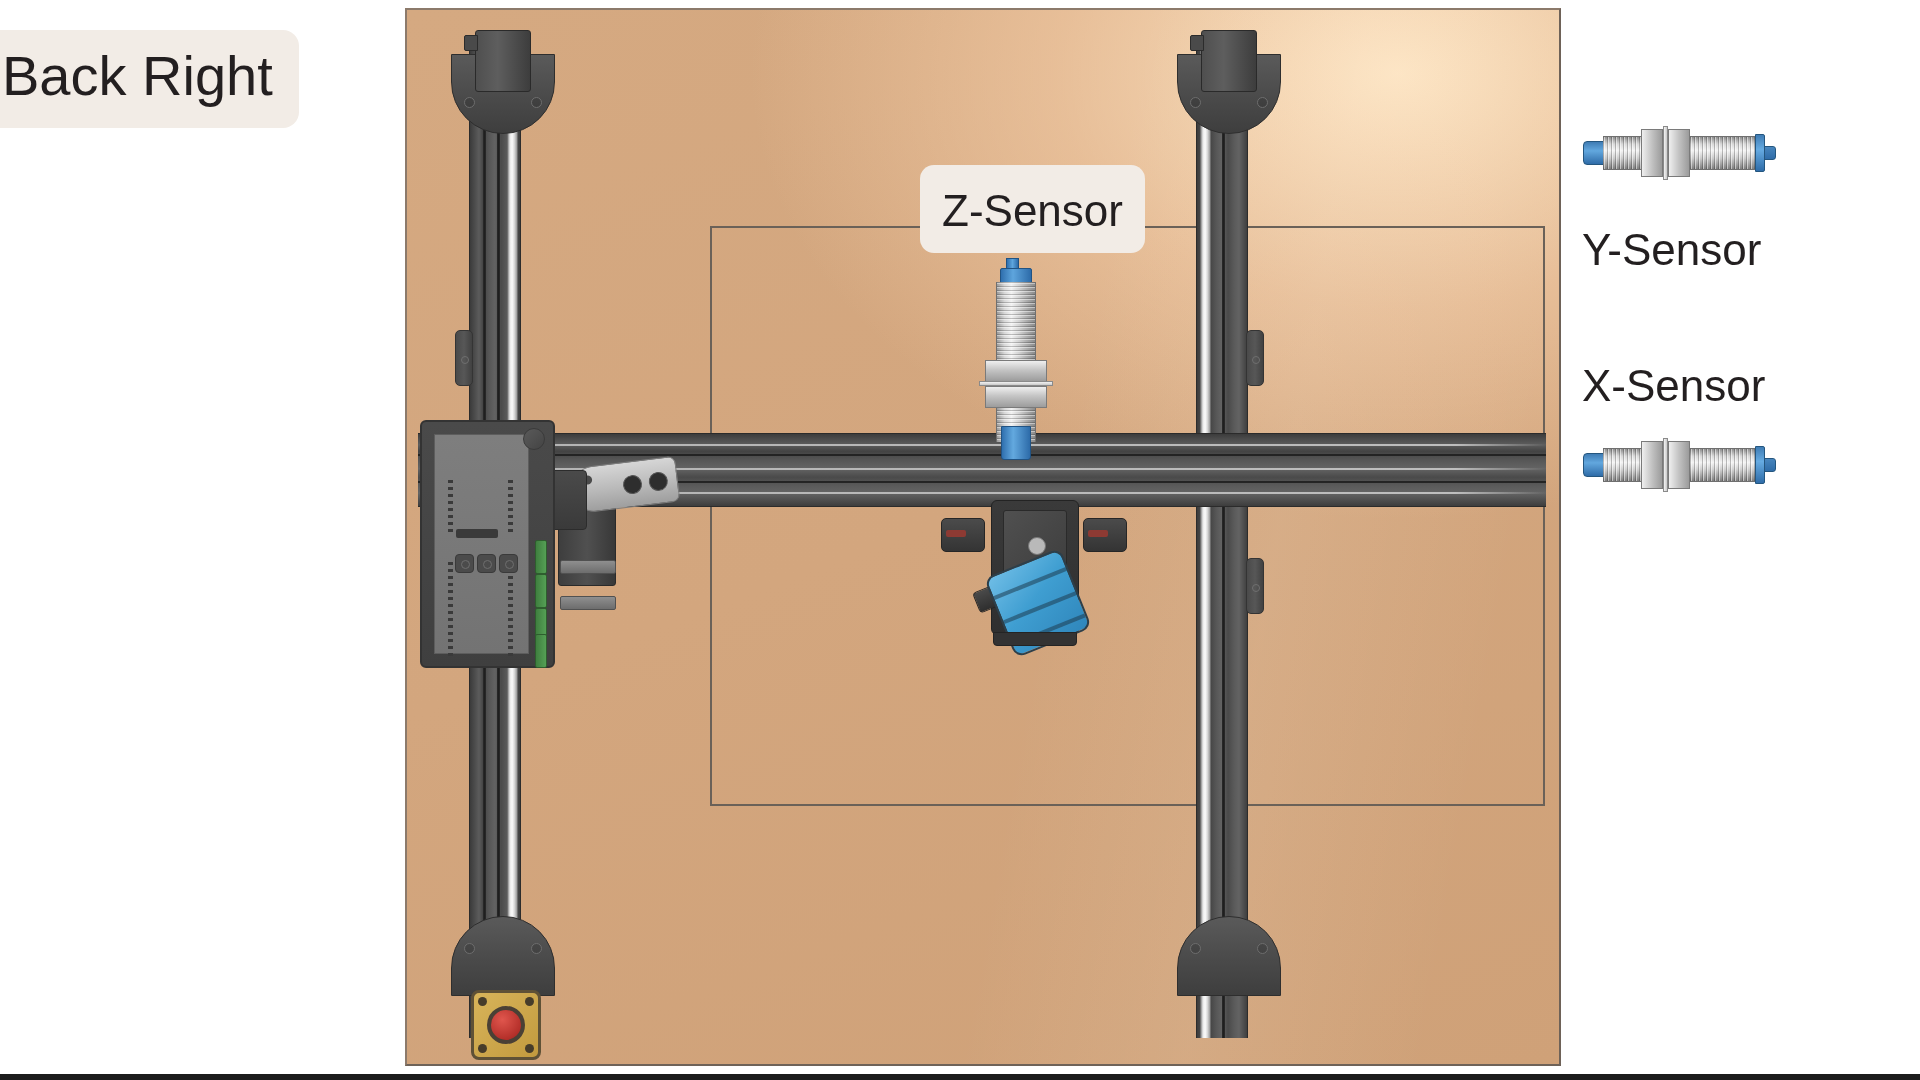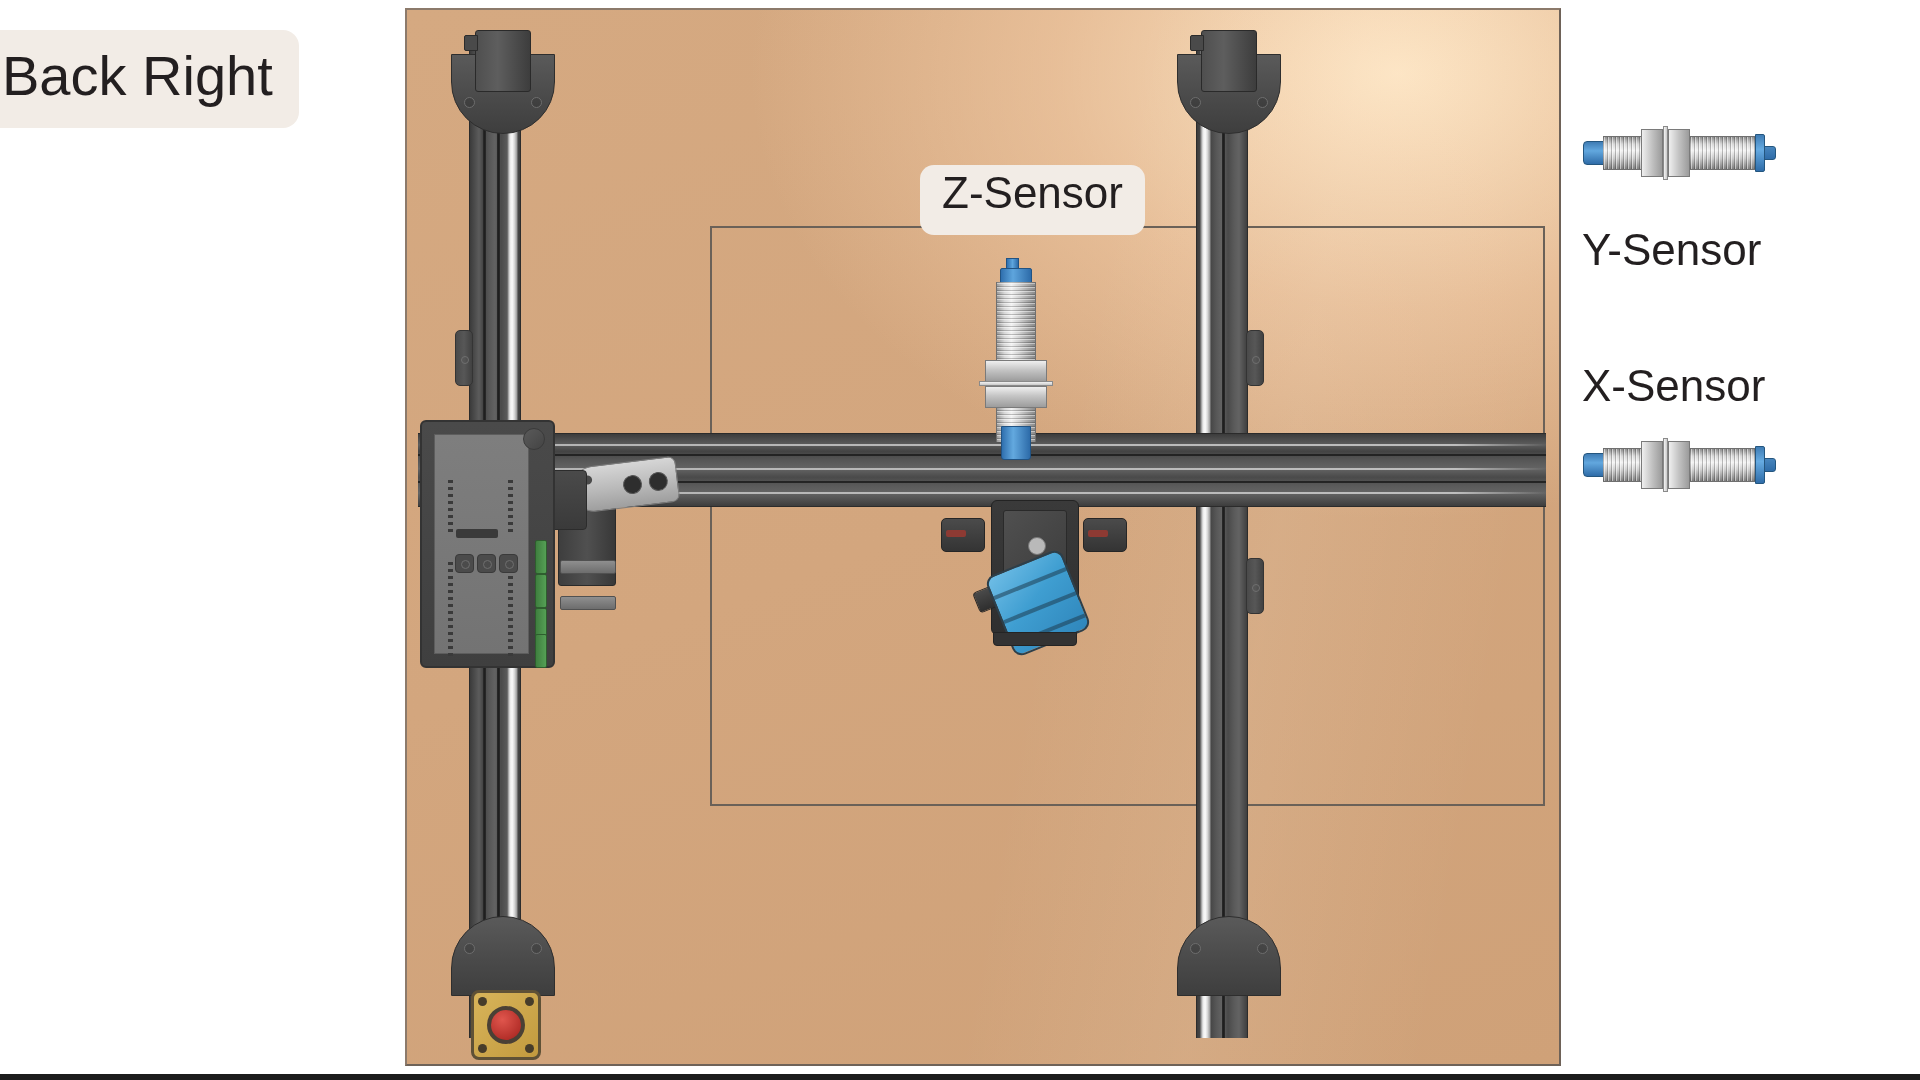--- a/index.html
+++ b/index.html
@@ -358,21 +358,21 @@
   }
 
   
   .callout {
     position: absolute;
     background: #f2ece6;
     border-radius: 14px;
     color: #231f20;
     font-size: 46px;
     line-height: 1;
-    padding: 6px 22px 20px 22px;
+    padding: 24px 22px 20px 22px;
     white-space: nowrap;
   }
   #label-back-right {
     left: -24px; top: 30px;
     font-size: 56px;
     padding: 18px 26px 24px 26px;
     border-radius: 0 16px 16px 0;
   }
   #label-z-sensor {
     left: 920px; top: 165px;

